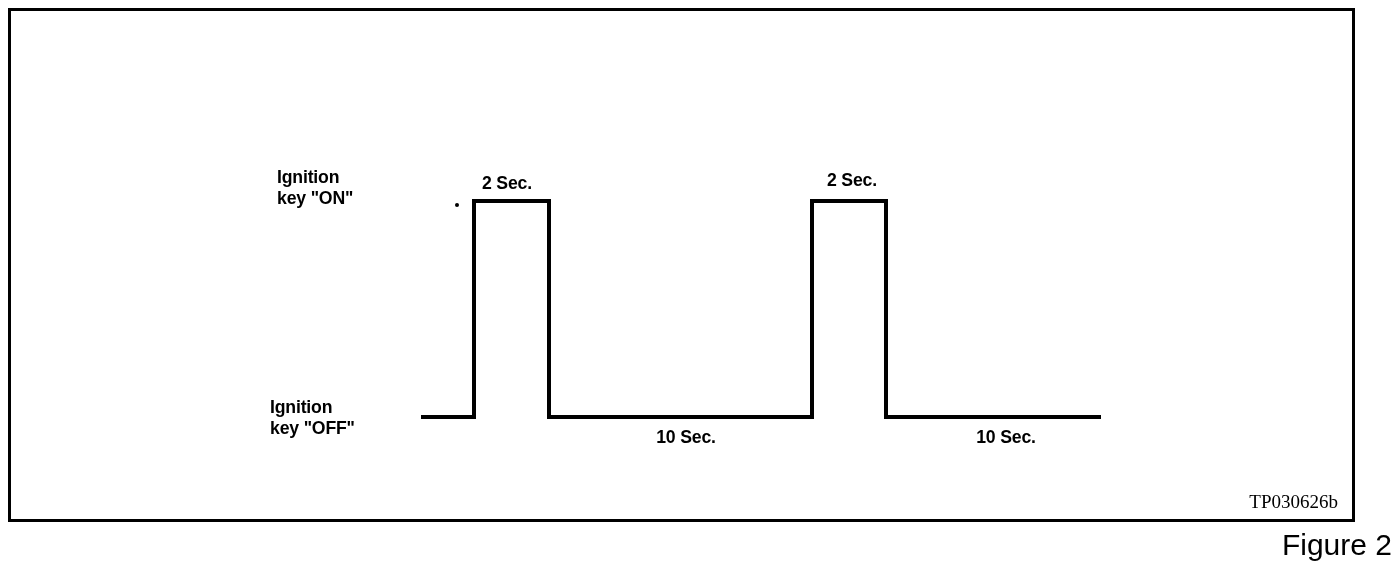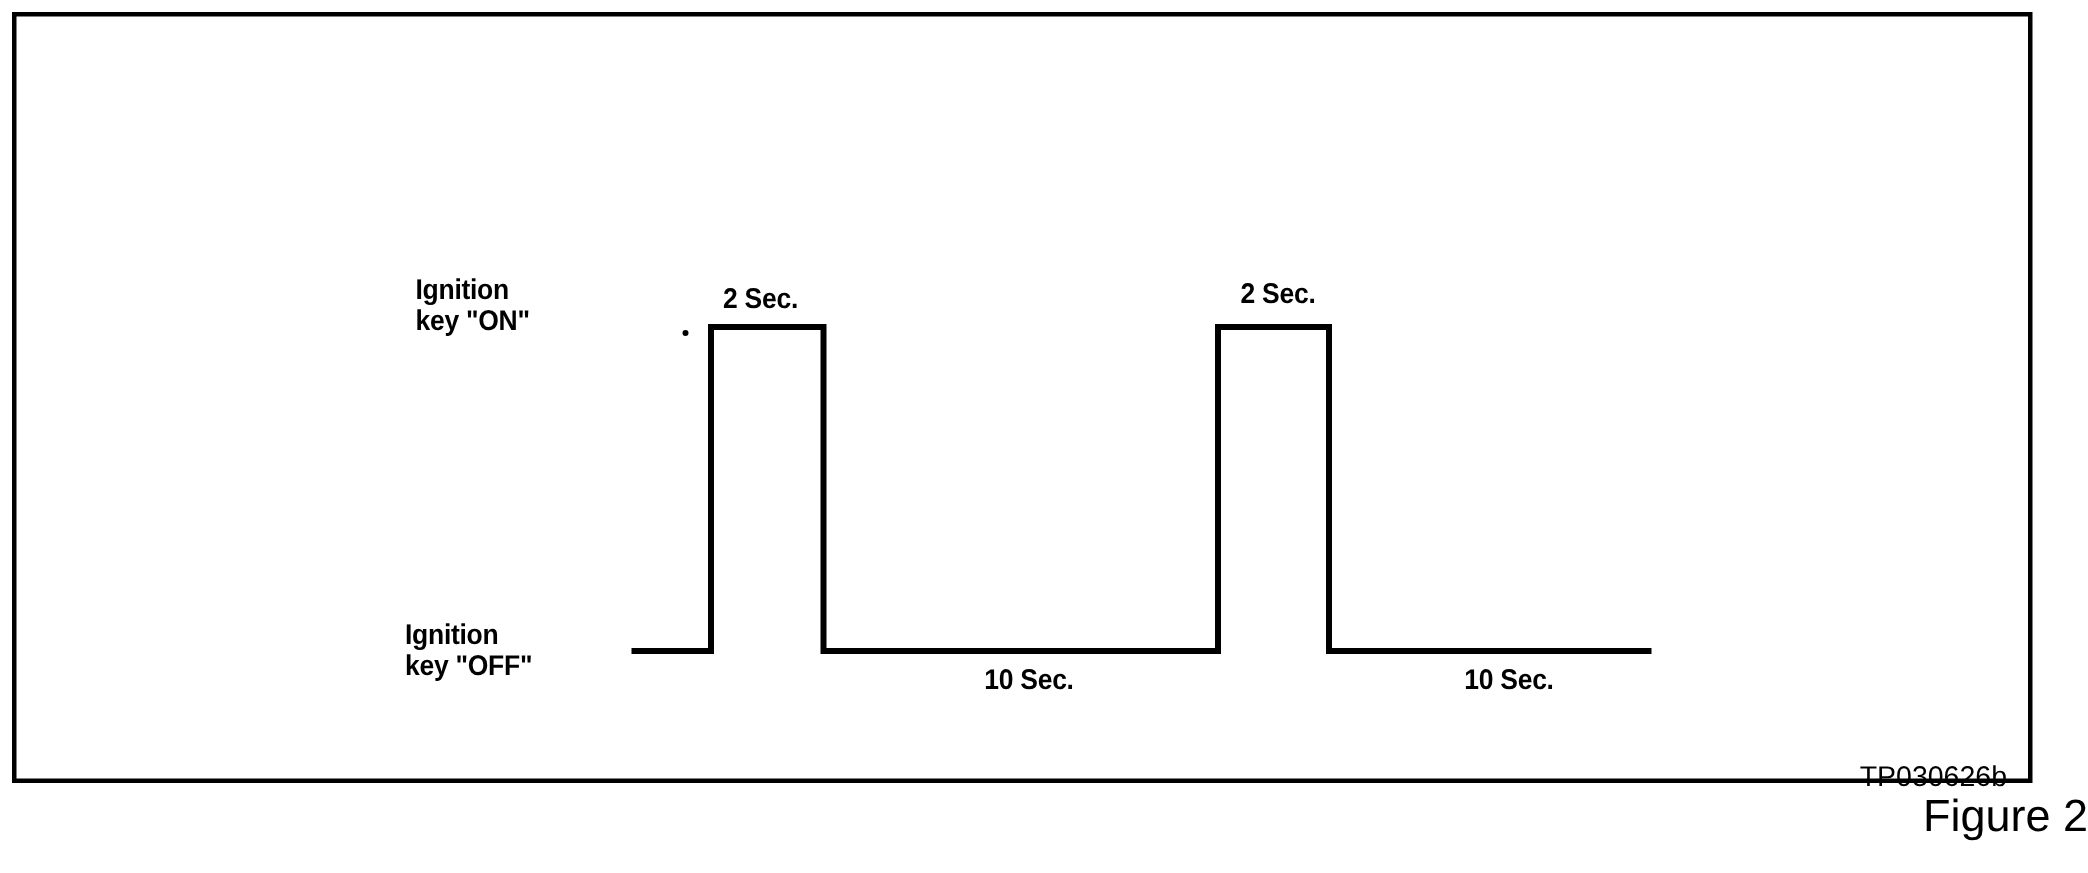--- a/index.html
+++ b/index.html
@@ -30,21 +30,21 @@
     top: 8px;
     width: 1347px;
     height: 514px;
     border: 3px solid #000000;
     box-sizing: border-box;
     background: #ffffff;
   }
   .frame-inner {
     position: absolute;
     left: 0;
-    top: 17px;
+    top: 0;
     width: 100%;
     height: 100%;
   }
   
   .waveform-svg {
     position: absolute;
     left: 0;
     top: 0;
     width: 1341px;
     height: 508px;
@@ -118,21 +118,21 @@
   .gap-label-2 {
     left: 935px;
     top: 415px;
     width: 120px;
   }
   
   .drawing-id {
     position: absolute;
     right: 14px;
     bottom: 6px;
-    font-family: Liberation Sans, sans-serif;
+    font-family: Liberation Serif, serif;
     font-weight: normal;
     font-size: 19px;
     color: #000000;
     white-space: nowrap;
   }
   
   .figure-caption {
     position: absolute;
     left: 0;
     top: 528px;

